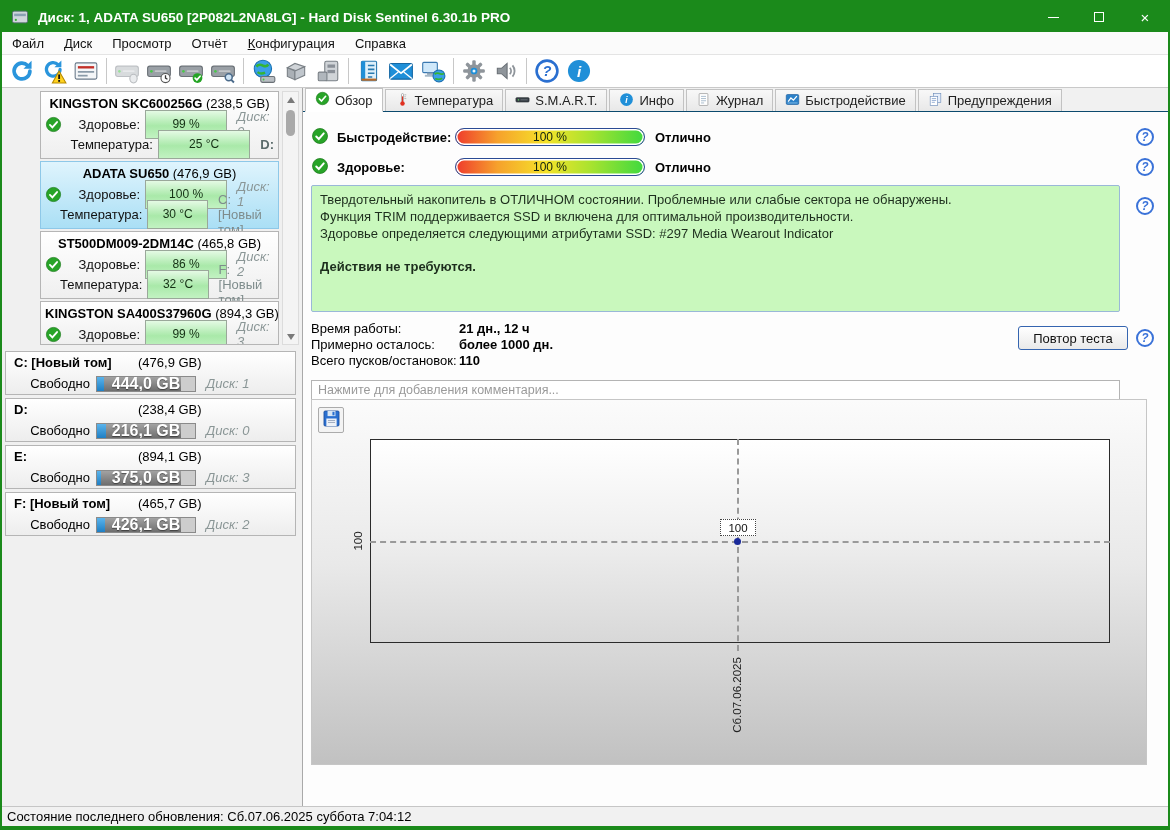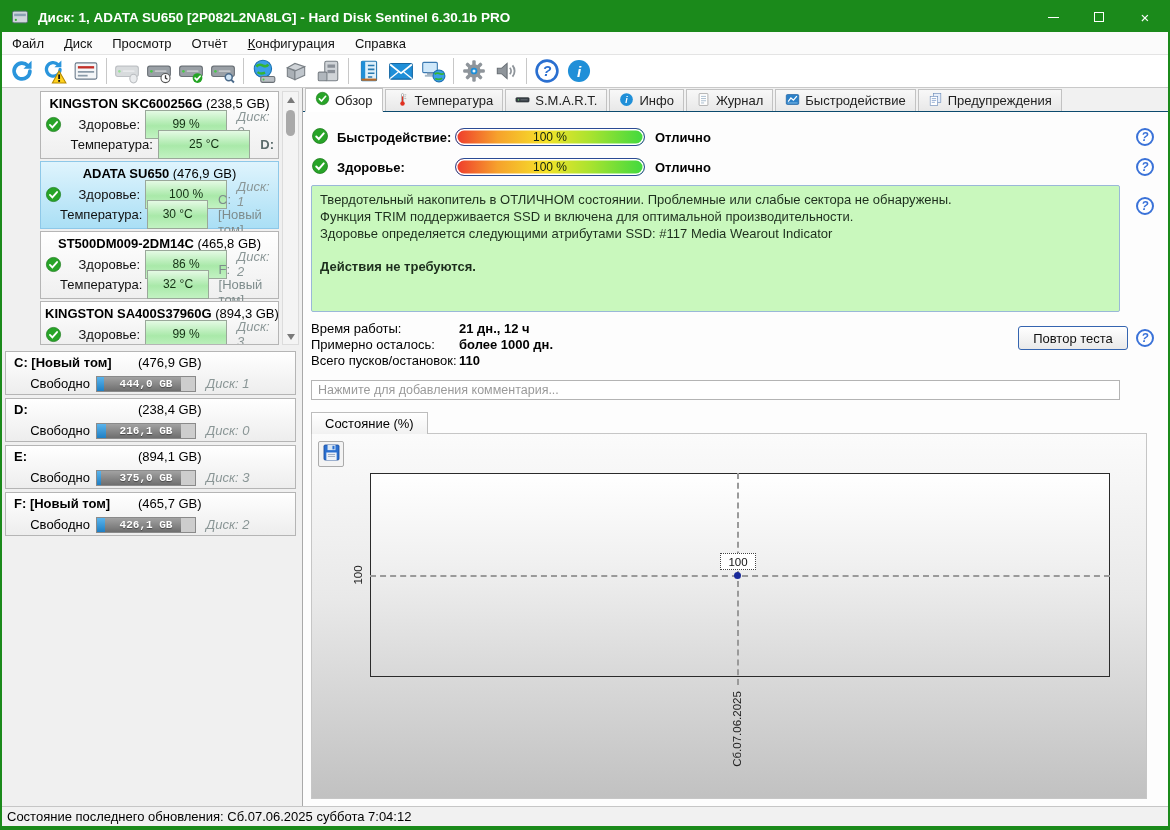--- a/index.html
+++ b/index.html
@@ -67,21 +67,21 @@
                background:linear-gradient(#ffffff,#ededed); font-size:13px; padding:3px 4px; position:relative; }
   .part-title { position:relative; height:19px; }
   .part-title b { position:absolute; left:4px; font-weight:bold; }
   .p-size { position:absolute; left:128px; }
   .part-row { display:flex; align-items:center; height:19px; }
   .p-lbl { width:80px; text-align:right; margin-right:6px; }
   .pbar { width:100px; height:16px; border:1px solid #8a8a8a; background:#cdcdcd; position:relative; overflow:hidden; }
   .pbar .used { position:absolute; left:0; top:0; bottom:0; background:linear-gradient(#5ab4ec,#1f7fc4); }
   .pbar .freeseg { position:absolute; top:0; bottom:0; background:linear-gradient(#a2a2a2,#6e6e6e); }
   .pbar .ptext { position:absolute; inset:0; display:flex; align-items:center; justify-content:center;
-                 color:#fff; font-weight:bold; font-size:11px; text-shadow:0 1px 1px rgba(0,0,0,.45);font-family:Liberation Mono, monospace; }
+                 color:#fff; font-weight:bold; font-size:16px; text-shadow:0 1px 1px rgba(0,0,0,.45); }
 
   
   .main { flex:1; min-width:0; background:#fdfdfd; display:flex; flex-direction:column; }
   .tabbar { height:24px; display:flex; align-items:flex-end; background:#f1f1f1; border-bottom:1px solid #0c4a6e;
             padding-left:2px; font-size:13px; flex:0 0 auto; }
   .tab { display:flex; align-items:center; gap:5px; padding:0 9px; height:22px; background:linear-gradient(#f8f8f8,#e8e8e8);
          border:1px solid #c2c2c2; border-bottom:none; margin-right:2px; color:#222; white-space:nowrap; }
   .tab svg { width:15px; height:15px; }
   .tab.active { background:#fff; height:24px; margin-bottom:-1px; border-bottom:1px solid #fff; }
 
@@ -551,21 +551,21 @@
           <span class="ov-label">Здоровье:</span>
           <span class="grad-bar">100 %</span>
           <span class="ov-status">Отлично</span>
           <span class="help">?</span>
         </div>
 
         <div class="msg-wrap">
           <div class="msg-box">
             <div class="msg-lines">Твердотельный накопитель в ОТЛИЧНОМ состоянии. Проблемные или слабые сектора не обнаружены.
 Функция TRIM поддерживается SSD и включена для оптимальной производительности.
-Здоровье определяется следующими атрибутами SSD: #117 Media Wearout Indicator</div>
+Здоровье определяется следующими атрибутами SSD: #297 Media Wearout Indicator</div>
             <div class="msg-action">Действия не требуются.</div>
           </div>
           <span class="help">?</span>
         </div>
 
         <div class="stats-wrap">
           <div id="statsRows">
  <div class="stat-row">
    <span class="stat-label">Время работы:</span>
    <span class="stat-value">21 дн., 12 ч</span>
@@ -578,23 +578,20 @@
    <span class="stat-label">Всего пусков/остановок:</span>
    <span class="stat-value">110</span>
  </div>
             </div>
           <button class="retest">Повтор теста</button>
           <span class="help">?</span>
         </div>
 
         <input class="comment" value="" placeholder="Нажмите для добавления комментария..." style="">
 
-        <div>
-          <div class="chart-tab">Состояние (%)</div>
-        </div>
         <div class="chart-panel">
           <div class="save-btn">
             <span><svg viewBox="0 0 24 24">
                   <rect x="2.5" y="2.5" width="19" height="19" rx="1.5" fill="#2a6fd0" stroke="#1a4a98"></rect>
                   <rect x="7" y="2.5" width="10" height="6.5" fill="#d8e6f4"></rect>
                   <rect x="13.2" y="3.5" width="2.6" height="4.5" fill="#2a6fd0"></rect>
                   <rect x="5.5" y="12" width="13" height="9.5" fill="#eef2f8"></rect>
                   <path d="M7.5 14.5h9M7.5 17h9" stroke="#8a9ab0" stroke-width="1"></path>
                 </svg></span>
           </div>

